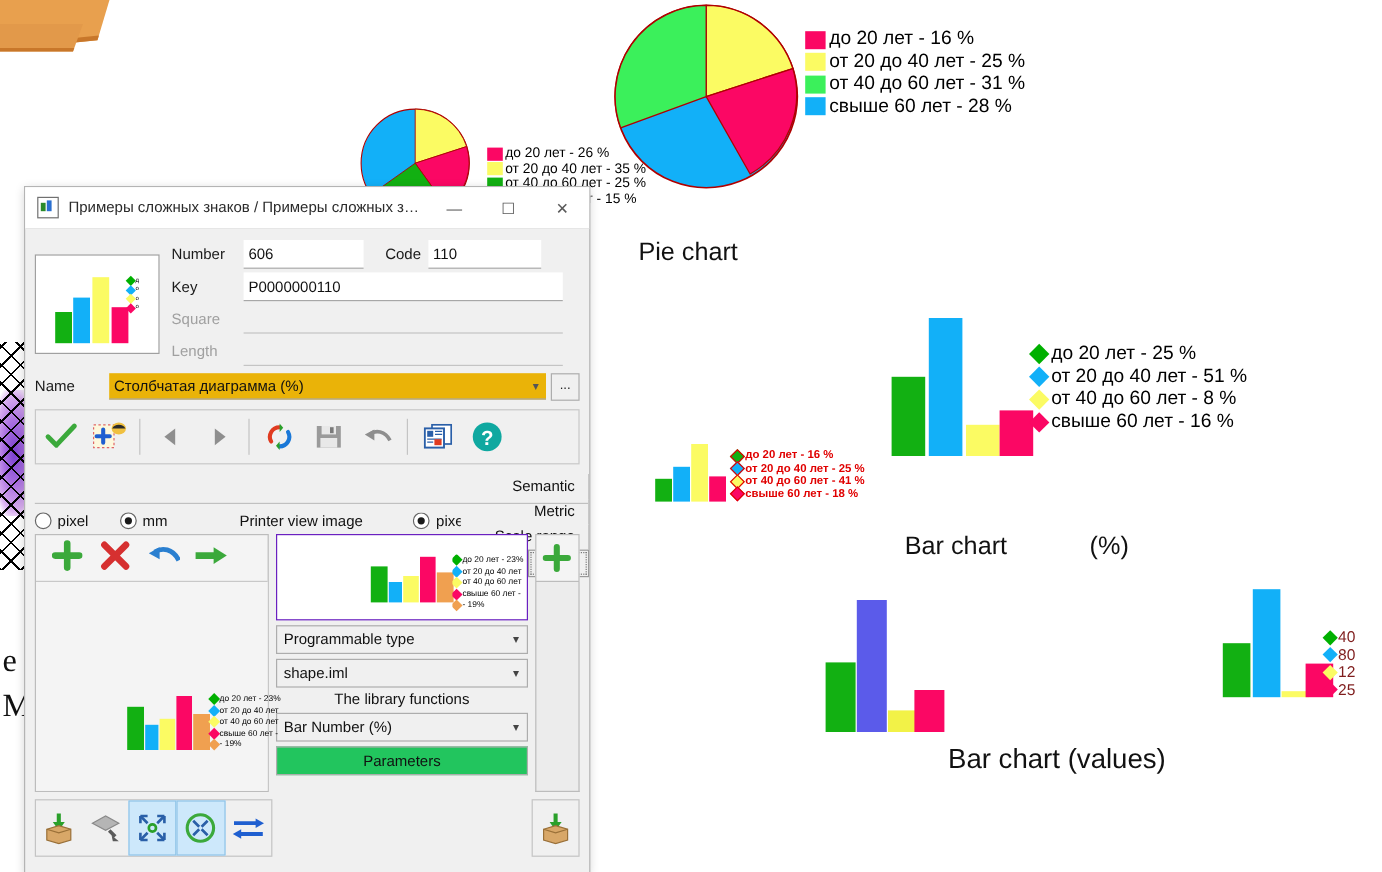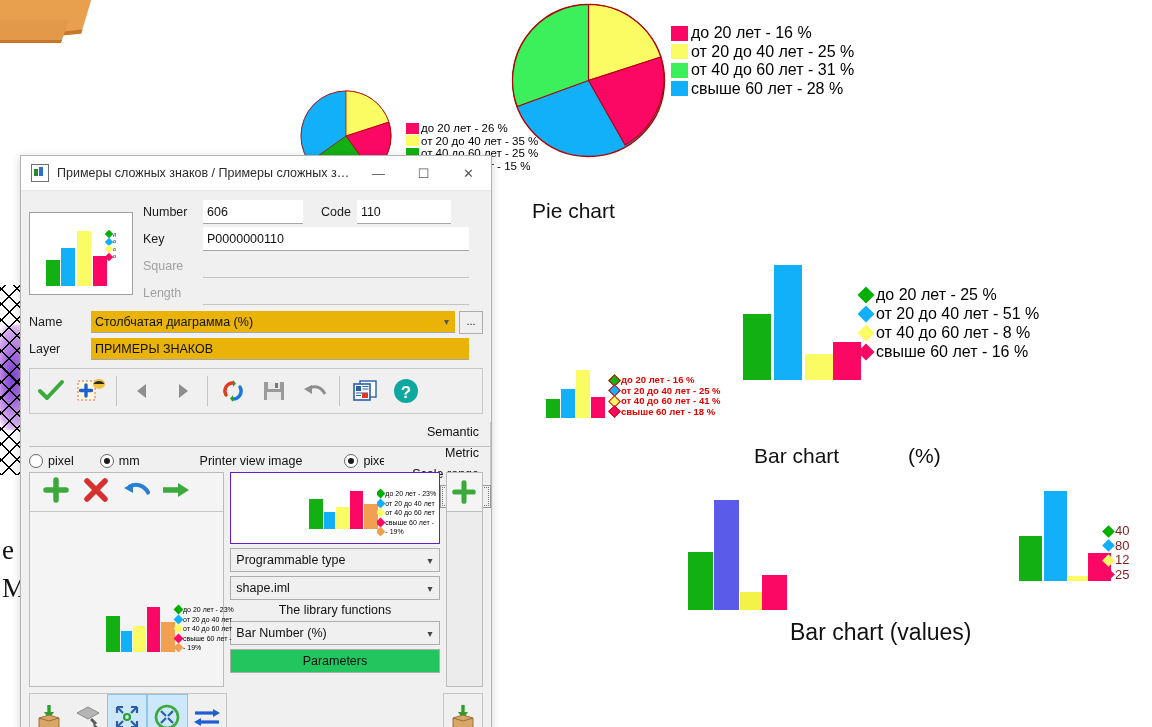--- a/index.html
+++ b/index.html
@@ -349,26 +349,20 @@
         </div>
       </div>
 
       <div class="nlrow">
         <span class="nllabel">Name</span>
         <span class="combo">
           <span>Столбчатая диаграмма (%)</span>
           <span class="chev">▾</span>
         </span>
         <span class="dots-btn">...</span>
-      </div>
-      <div class="nlrow">
-        <span class="nllabel">Layer</span>
-        <span class="combo" style="margin-right:22px;">
-          <span>ПРИМЕРЫ ЗНАКОВ</span>
-        </span>
       </div>
 
       <div class="toolbar">
         <span class="tb-item">
           <svg width="28" height="24" viewBox="0 0 28 24">
             <path d="M3 12 L10 19 L25 3" stroke="#3ba93b" stroke-width="4" fill="none" stroke-linecap="round" stroke-linejoin="round"></path>
           </svg>
         </span>
         <span class="tb-item">
           <svg width="30" height="26" viewBox="0 0 30 26">

